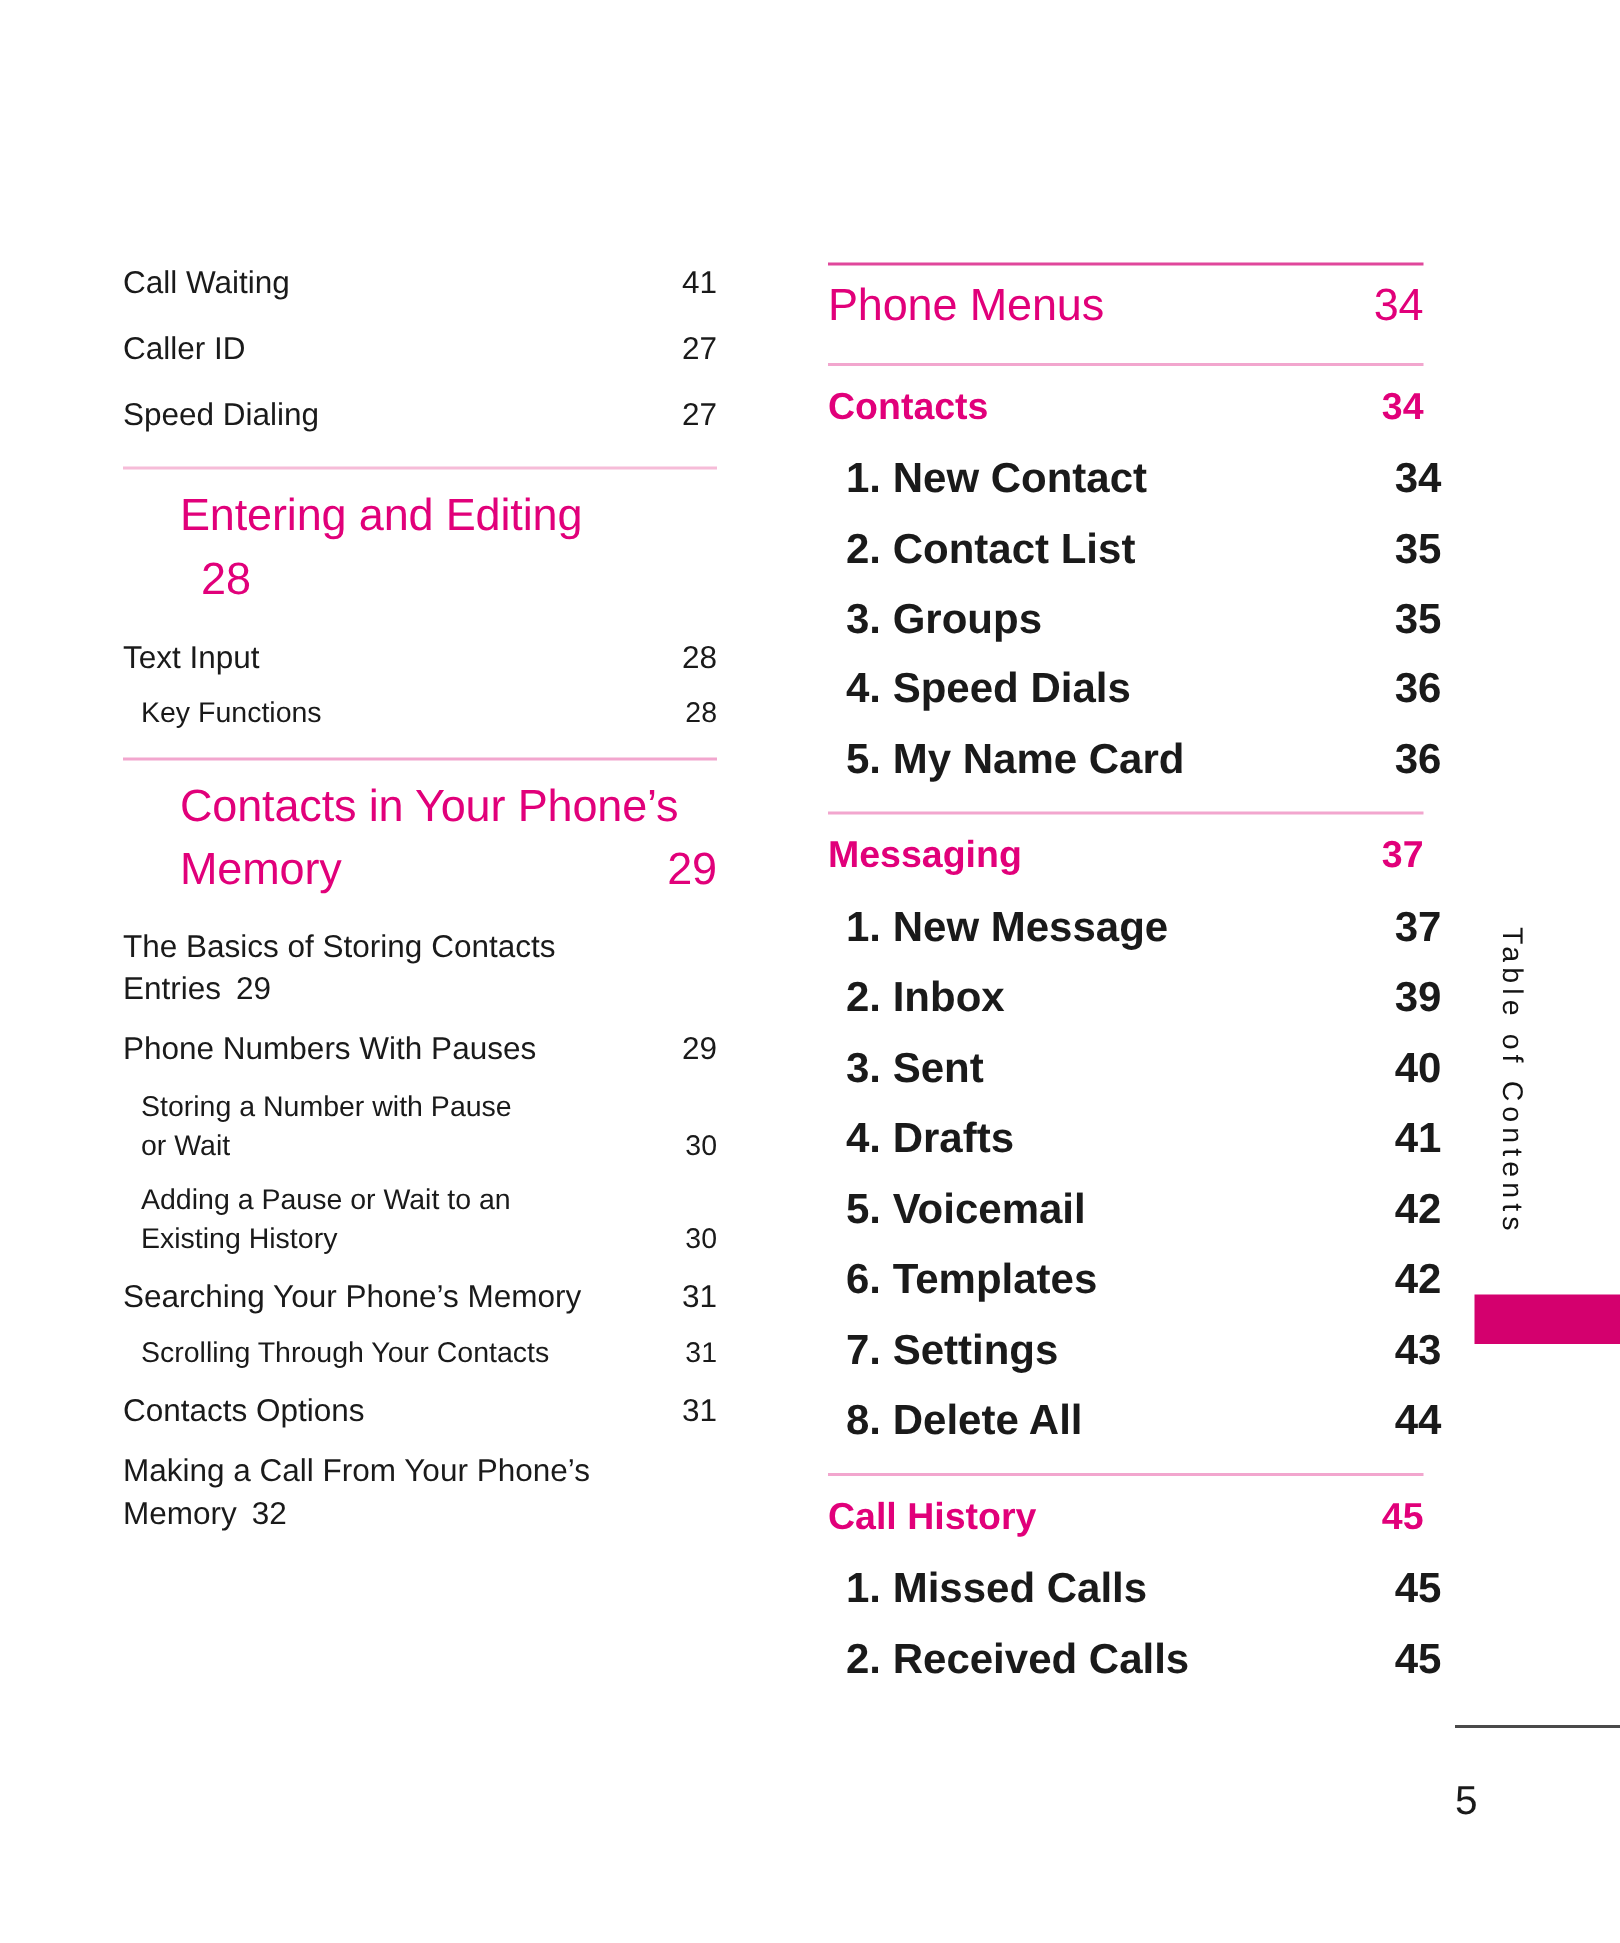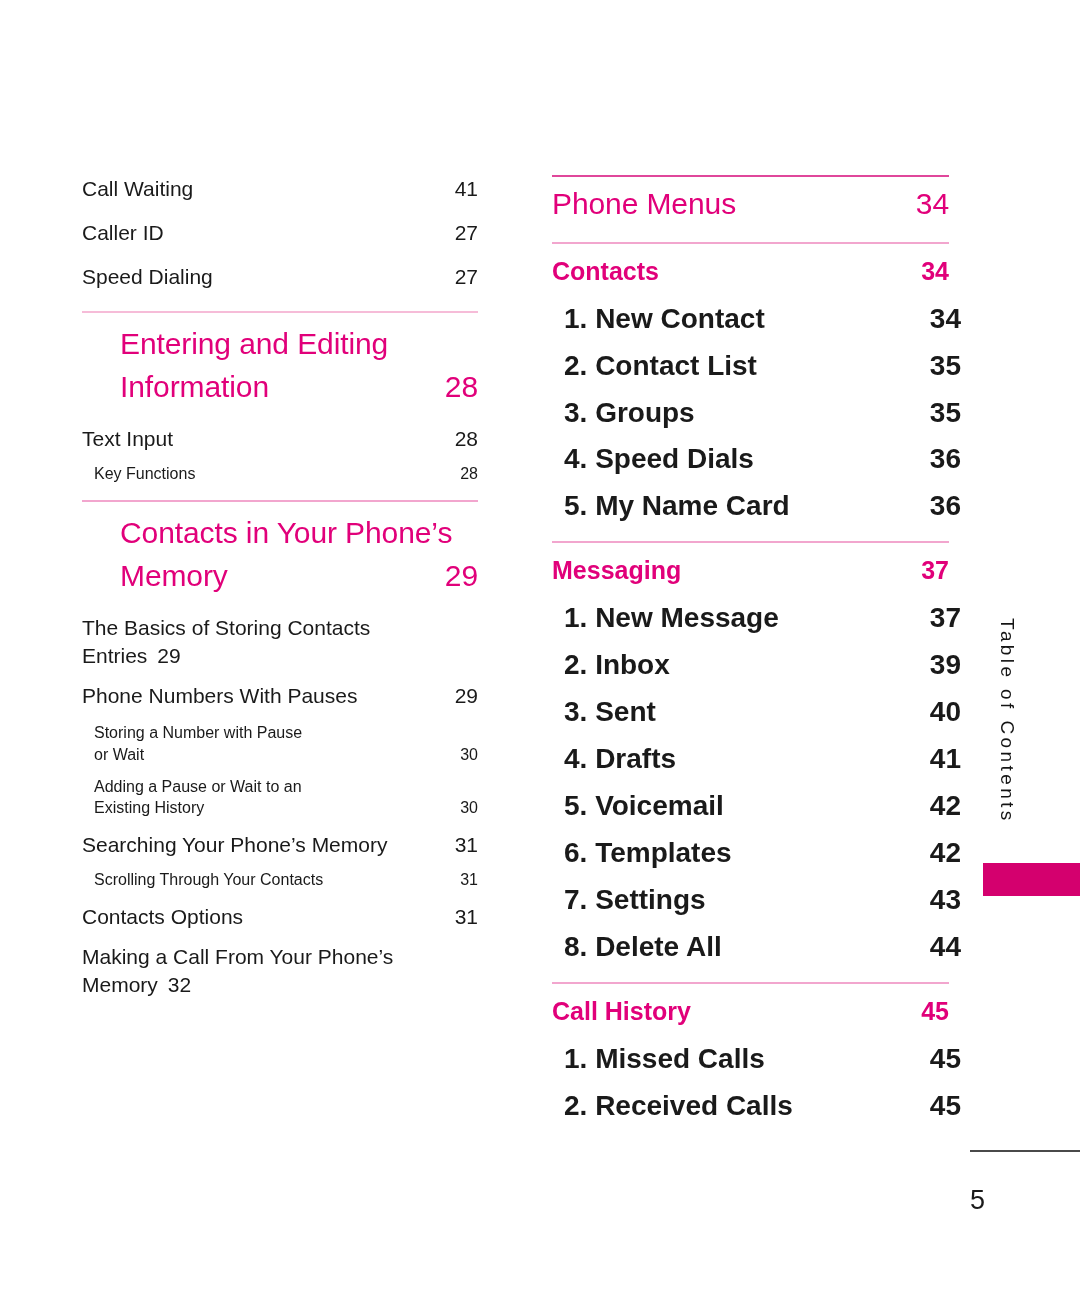--- a/index.html
+++ b/index.html
@@ -95,21 +95,21 @@
   .entry-1.wrap { display: block; }
   .entry-1.wrap .line2 {
     display: flex;
     justify-content: flex-start;
     align-items: baseline;
   }
 
   
   .entry-2 {
     color: #1a1a1a;
-    font-size: 16px;
+    font-size: 19px;
     font-weight: 400;
     line-height: 1.36;
     padding-left: 12px;
     width: calc(100% - 12px);
     gap: 38px;
   }
   .entry-2 .pg { padding-left: 10px; }
   .entry-2.wrap { display: block; }
   .entry-2.wrap .line2 {
     display: flex;
@@ -188,21 +188,20 @@
       <span class="pg">27</span>
     </div>
 
     <div class="sp-20"></div>
     <hr class="rule rule-light">
     <div class="sp-10"></div>
 
     <div class="chapter wrap">
       <div>Entering and Editing</div>
       <div class="line2">
-        <span>Information</span>
         <span class="pg">28</span>
       </div>
     </div>
 
     <div class="sp-16"></div>
 
     <div class="row entry-1">
       <span class="label">Text Input</span>
       <span class="pg">28</span>
     </div>

